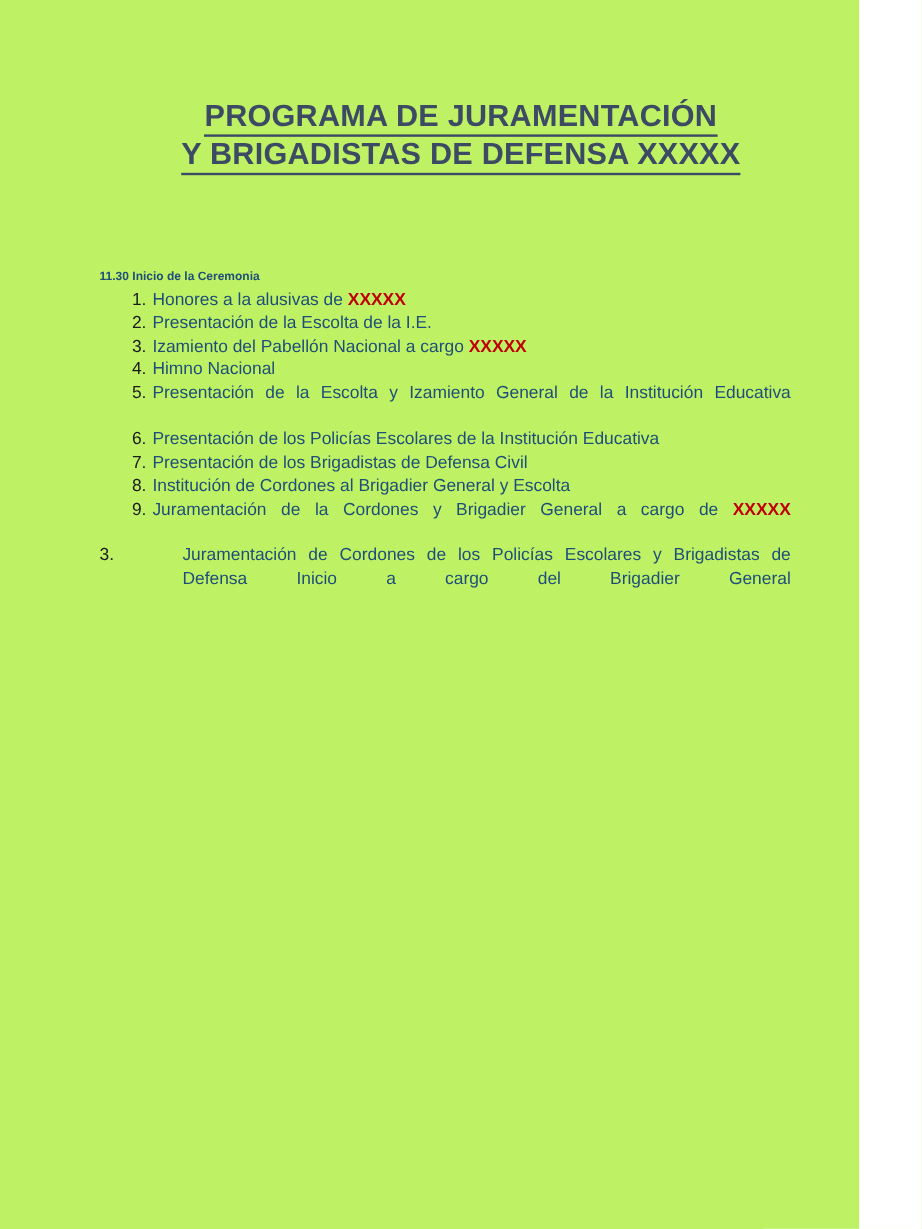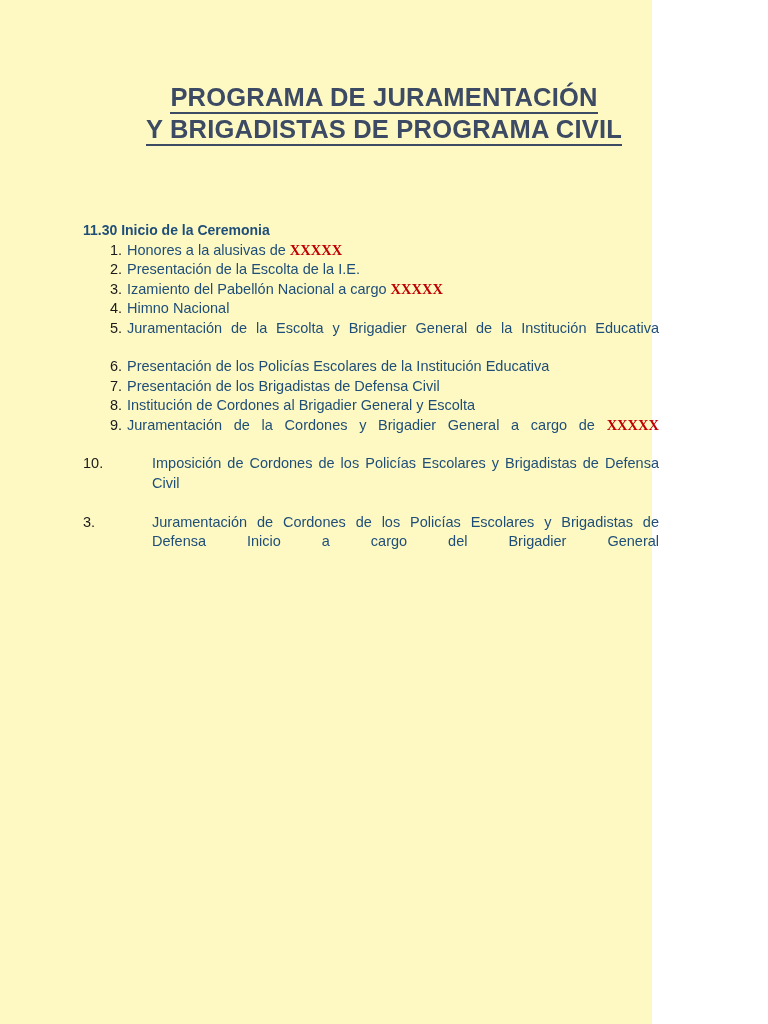--- a/index.html
+++ b/index.html
@@ -10,23 +10,23 @@
   }
   body {
     width: 768px;
     height: 1024px;
     font-family: "Liberation Sans", sans-serif;
     position: relative;
     overflow: hidden;
   }
 
   .page {
-    width: 652px;
+    width: 716px;
     height: 1024px;
-    background: #fef9c3;
+    background: #bef264;
     box-sizing: border-box;
     position: relative;
   }
 
   
   .doc-title {
     position: absolute;
     left: 0;
     top: 82px;
     width: 768px;
@@ -49,21 +49,21 @@
 
   
   .body-block {
     position: absolute;
     left: 83px;
     top: 221px;
     width: 576px;
   }
 
   .section-heading {
-    font-size: 14px;
+    font-size: 10px;
     font-weight: bold;
     color: #1f4e79;
     line-height: 19px;
     margin: 0 0 1px 0;
   }
 
   
   ol.program-list {
     list-style: none;
     margin: 0;
@@ -118,31 +118,30 @@
     content: "";
     display: inline-block;
     width: 100%;
   }
   .item.one-line .txt::after { display: none; }
   .item.no-justify .txt::after { display: none; }
 
   .red {
     color: #c00000;
     font-weight: bold;
-    font-family: Liberation Serif, serif;
   }
 </style>
 </head>
 <body>
 
 <div class="page">
 
   <div class="doc-title">
     <span class="tline"><span>PROGRAMA DE JURAMENTACIÓN</span></span>
-    <span class="tline"><span>Y BRIGADISTAS DE PROGRAMA CIVIL</span></span>
+    <span class="tline"><span>Y BRIGADISTAS DE DEFENSA XXXXX</span></span>
   </div>
 
   <div class="body-block">
 
     <p class="section-heading">11.30 Inicio de la Ceremonia</p>
 
     <ol class="program-list">
 
       <li class="item grp-a one-line">
         <span class="num">1.</span>
@@ -159,21 +158,21 @@
         <span class="txt"><span>Izamiento del Pabellón Nacional a cargo </span><span class="red">XXXXX</span></span>
       </li>
 
       <li class="item grp-a one-line">
         <span class="num">4.</span>
         <span class="txt"><span>Himno Nacional</span></span>
       </li>
 
       <li class="item grp-a two-line">
         <span class="num">5.</span>
-        <span class="txt"><span>Juramentación de la Escolta y Brigadier General de la Institución Educativa</span></span>
+        <span class="txt"><span>Presentación de la Escolta y Izamiento General de la Institución Educativa</span></span>
       </li>
 
       <li class="item grp-a one-line">
         <span class="num">6.</span>
         <span class="txt"><span>Presentación de los Policías Escolares de la Institución Educativa</span></span>
       </li>
 
       <li class="item grp-a one-line">
         <span class="num">7.</span>
         <span class="txt"><span>Presentación de los Brigadistas de Defensa Civil</span></span>
@@ -182,24 +181,20 @@
       <li class="item grp-a one-line">
         <span class="num">8.</span>
         <span class="txt"><span>Institución de Cordones al Brigadier General y Escolta</span></span>
       </li>
 
       <li class="item grp-a two-line">
         <span class="num">9.</span>
         <span class="txt"><span>Juramentación de la Cordones y Brigadier General a cargo de </span><span class="red">XXXXX</span></span>
       </li>
 
-      <li class="item grp-b two-line">
-        <span class="num">10.</span>
-        <span class="txt"><span>Imposición de Cordones de los Policías Escolares y Brigadistas de Defensa Civil</span></span>
-      </li>
 
       <li class="item grp-b two-line">
         <span class="num">3.</span>
         <span class="txt"><span>Juramentación de Cordones de los Policías Escolares y Brigadistas de Defensa Inicio a cargo del Brigadier General</span></span>
       </li>
 
 
     </ol>
   </div>
 </div>

